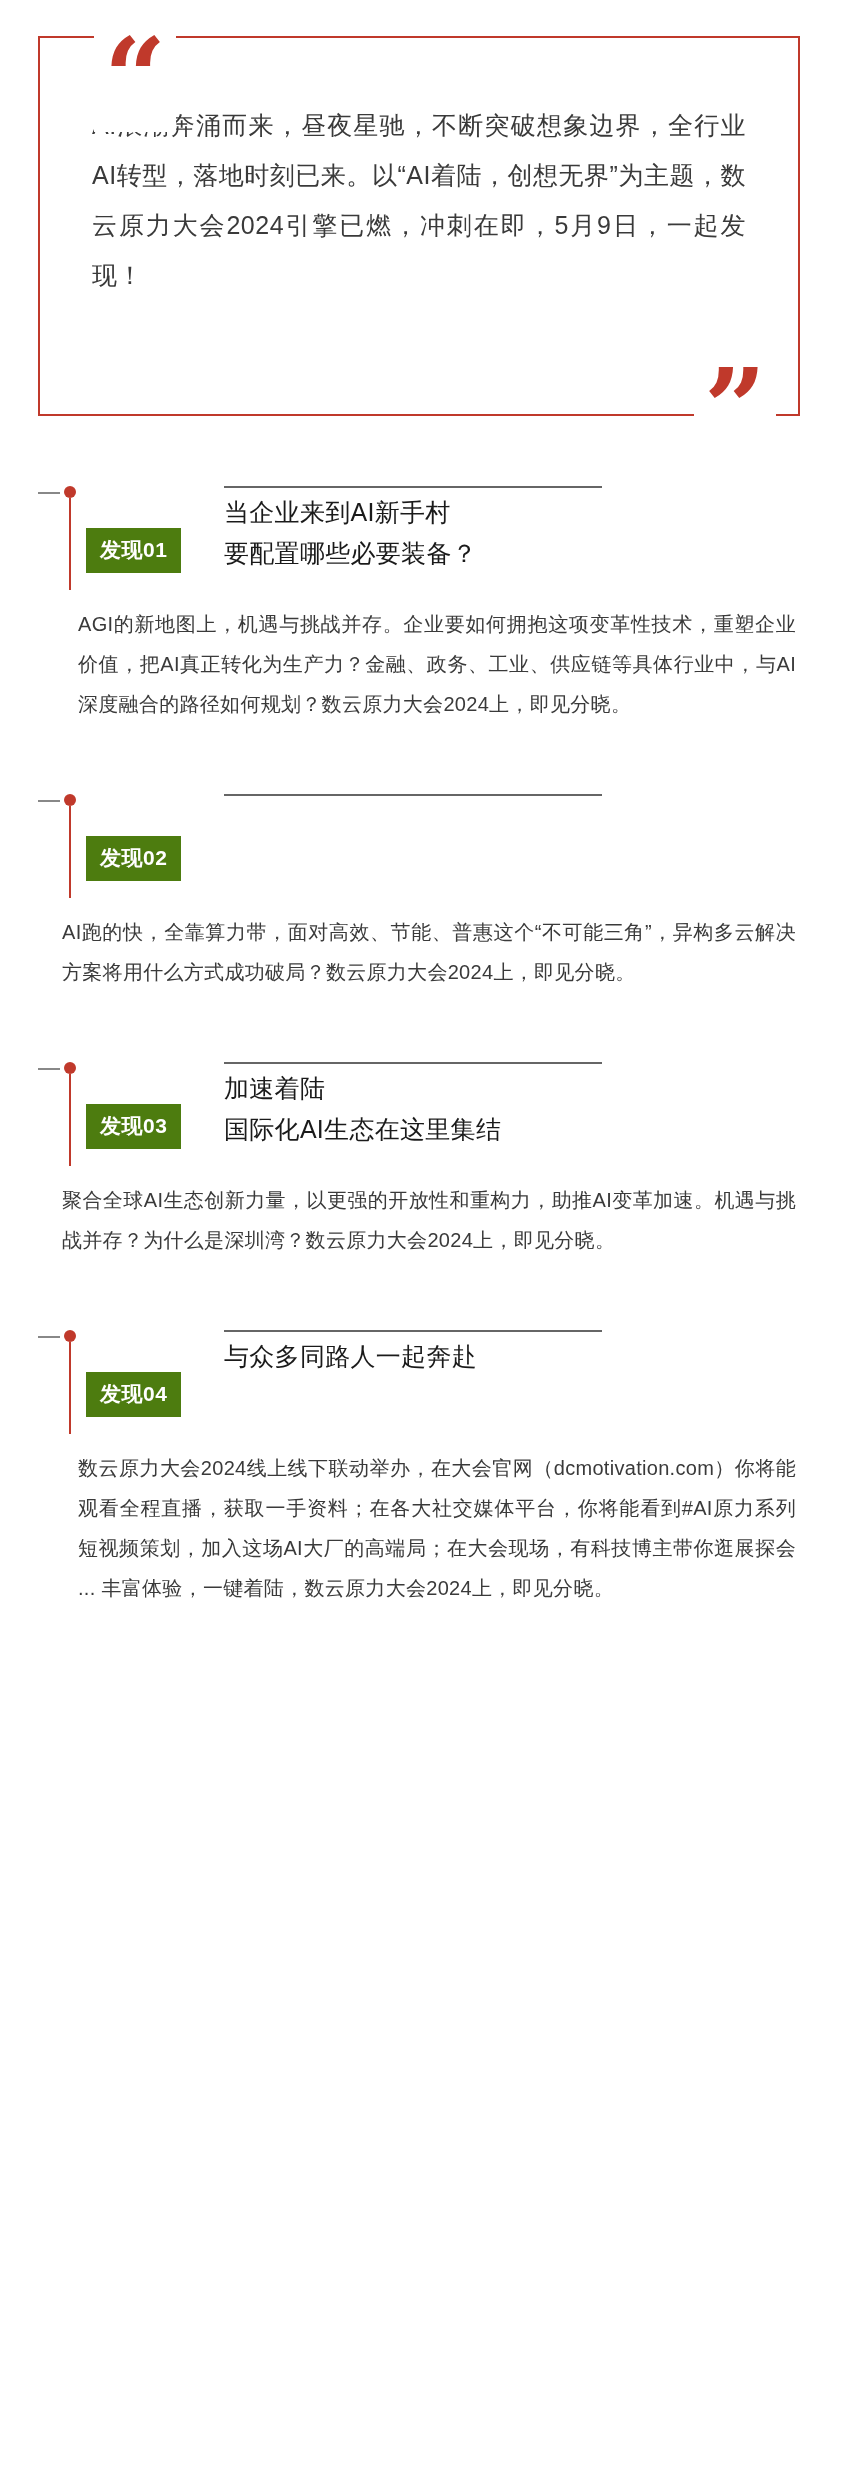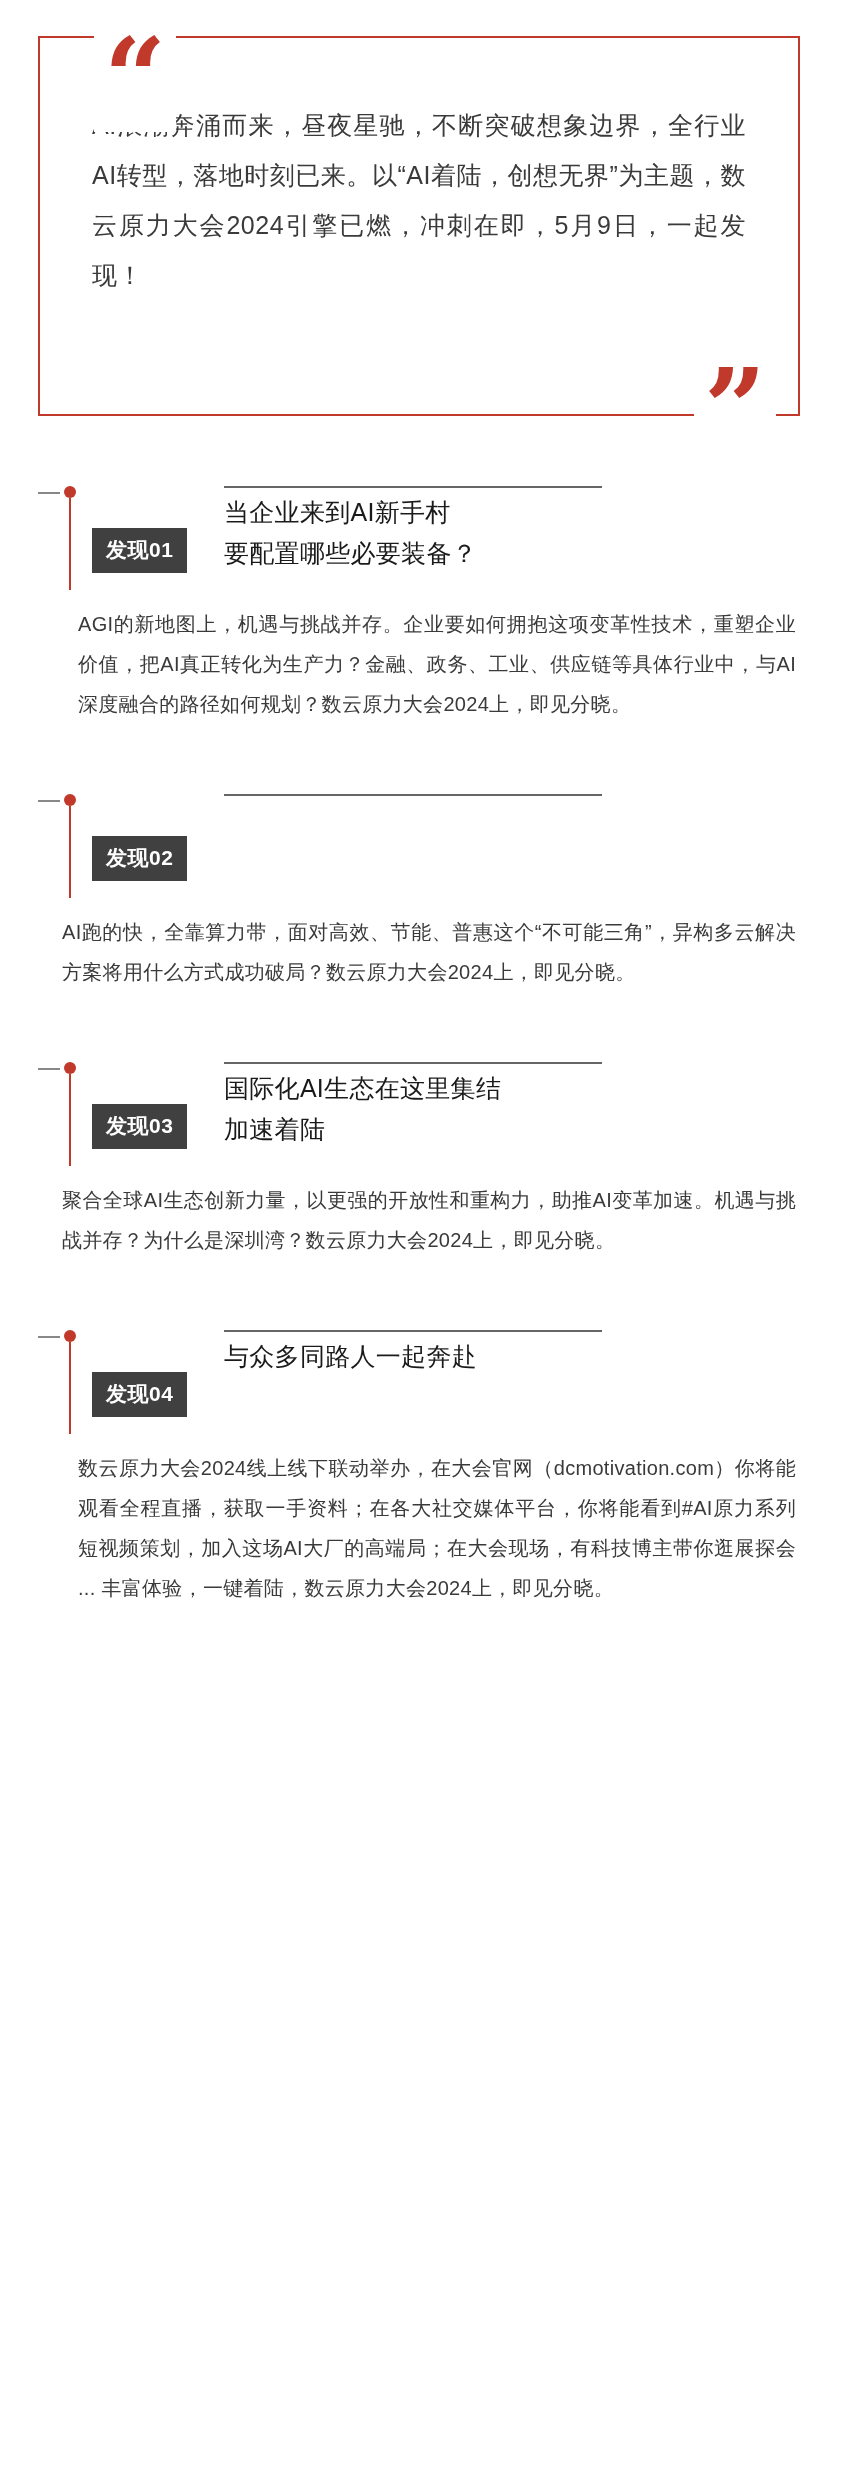--- a/index.html
+++ b/index.html
@@ -102,23 +102,23 @@
   .tick .vline {
     position: absolute;
     left: 31px;
     top: 12px;
     width: 2px;
     height: 92px;
     background: #c0392b;
   }
   .badge {
     position: absolute;
-    left: 58px;
+    left: 52px;
     top: 42px;
-    background: #404040;
+    background: #4d7c0f;
     color: #ffffff;
     font-size: 21px;
     font-weight: bold;
     padding: 8px 14px 9px 14px;
     letter-spacing: 0.5px;
     white-space: nowrap;
   }
   .titles {
     margin-left: 190px;
     padding-top: 6px;
@@ -198,22 +198,22 @@
   <div class="section">
     <div class="section-head">
       <div class="tick">
         <div class="dash"></div>
         <div class="dot"></div>
         <div class="vline"></div>
       </div>
       <div class="title-rule"></div>
       <div class="badge">发现03</div>
       <div class="titles">
+        <div class="title-line">加速着陆</div>
         <div class="title-line">国际化AI生态在这里集结</div>
-        <div class="title-line">加速着陆</div>
       </div>
     </div>
     <div class="section-body wide">聚合全球AI生态创新力量，以更强的开放性和重构力，助推AI变革加速。机遇与挑战并存？为什么是深圳湾？数云原力大会2024上，即见分晓。</div>
   </div>
 
   <div class="section">
     <div class="section-head">
       <div class="tick">
         <div class="dash"></div>
         <div class="dot"></div>

